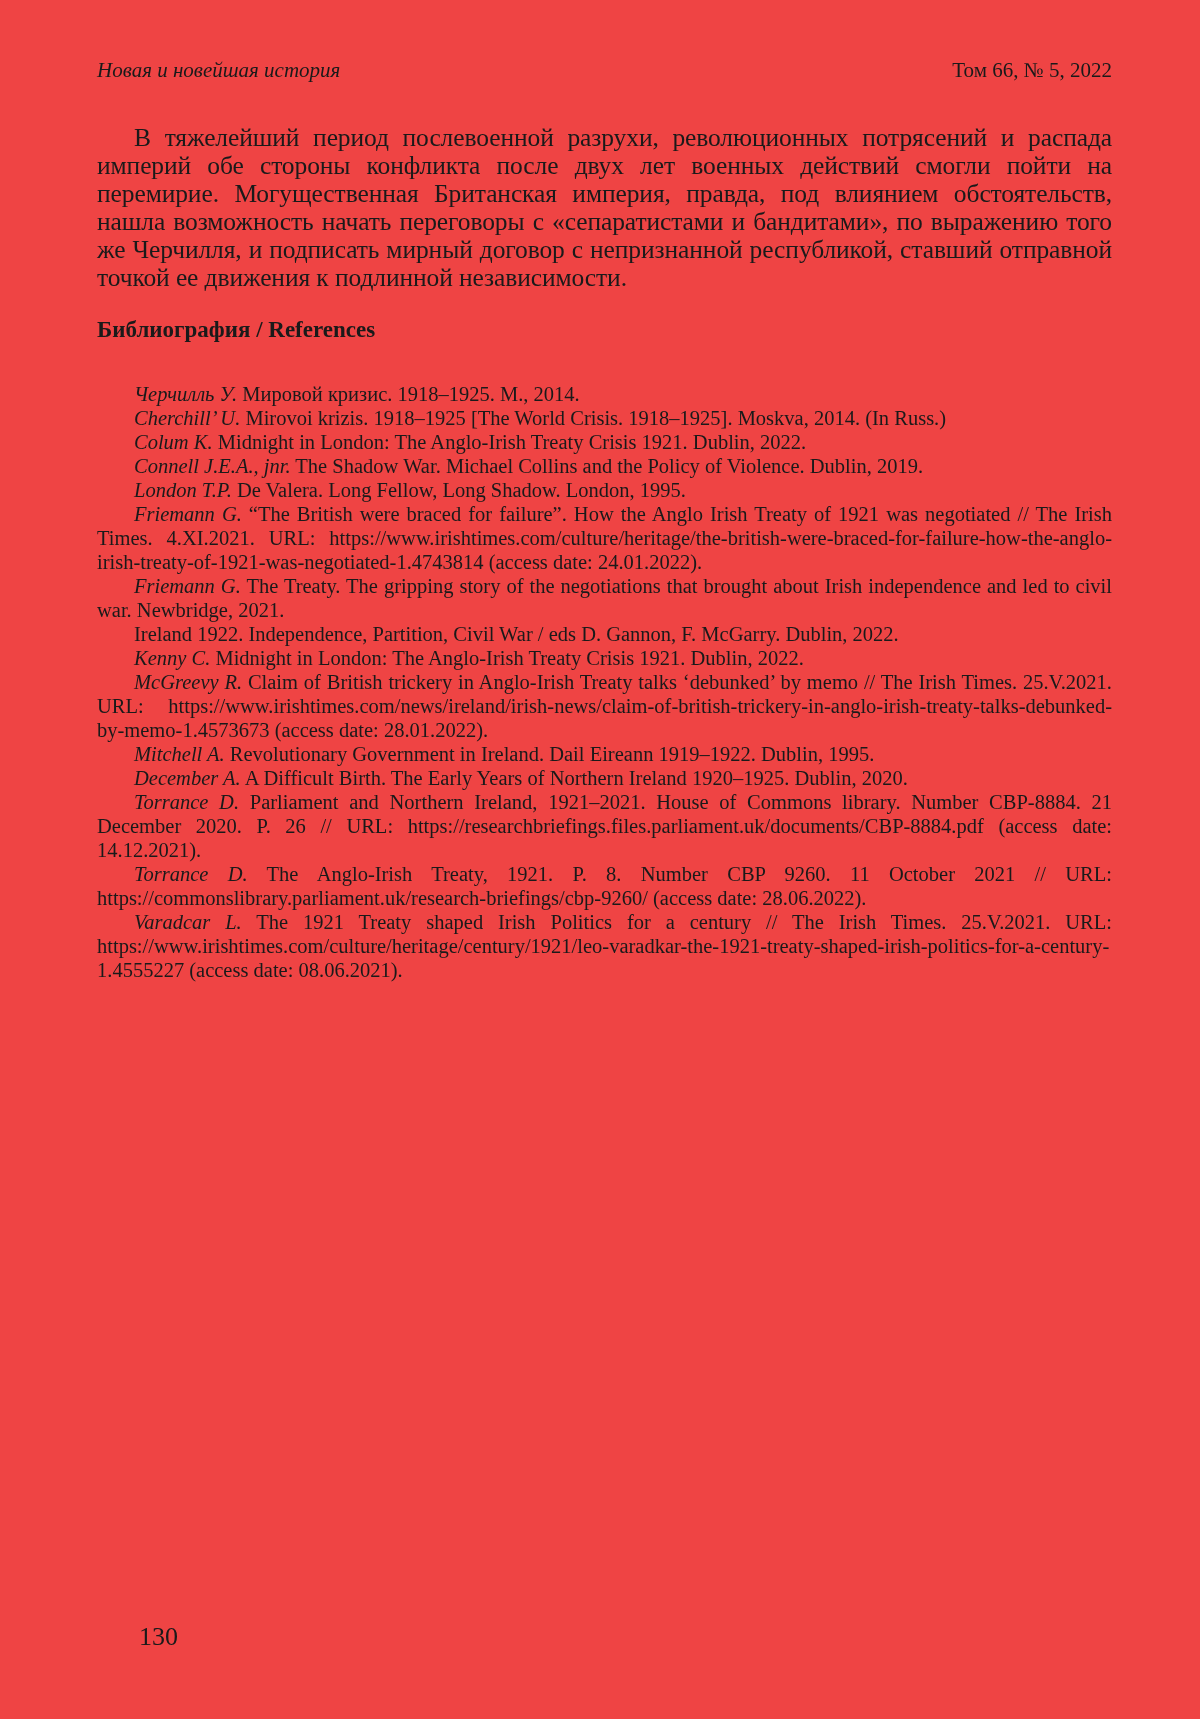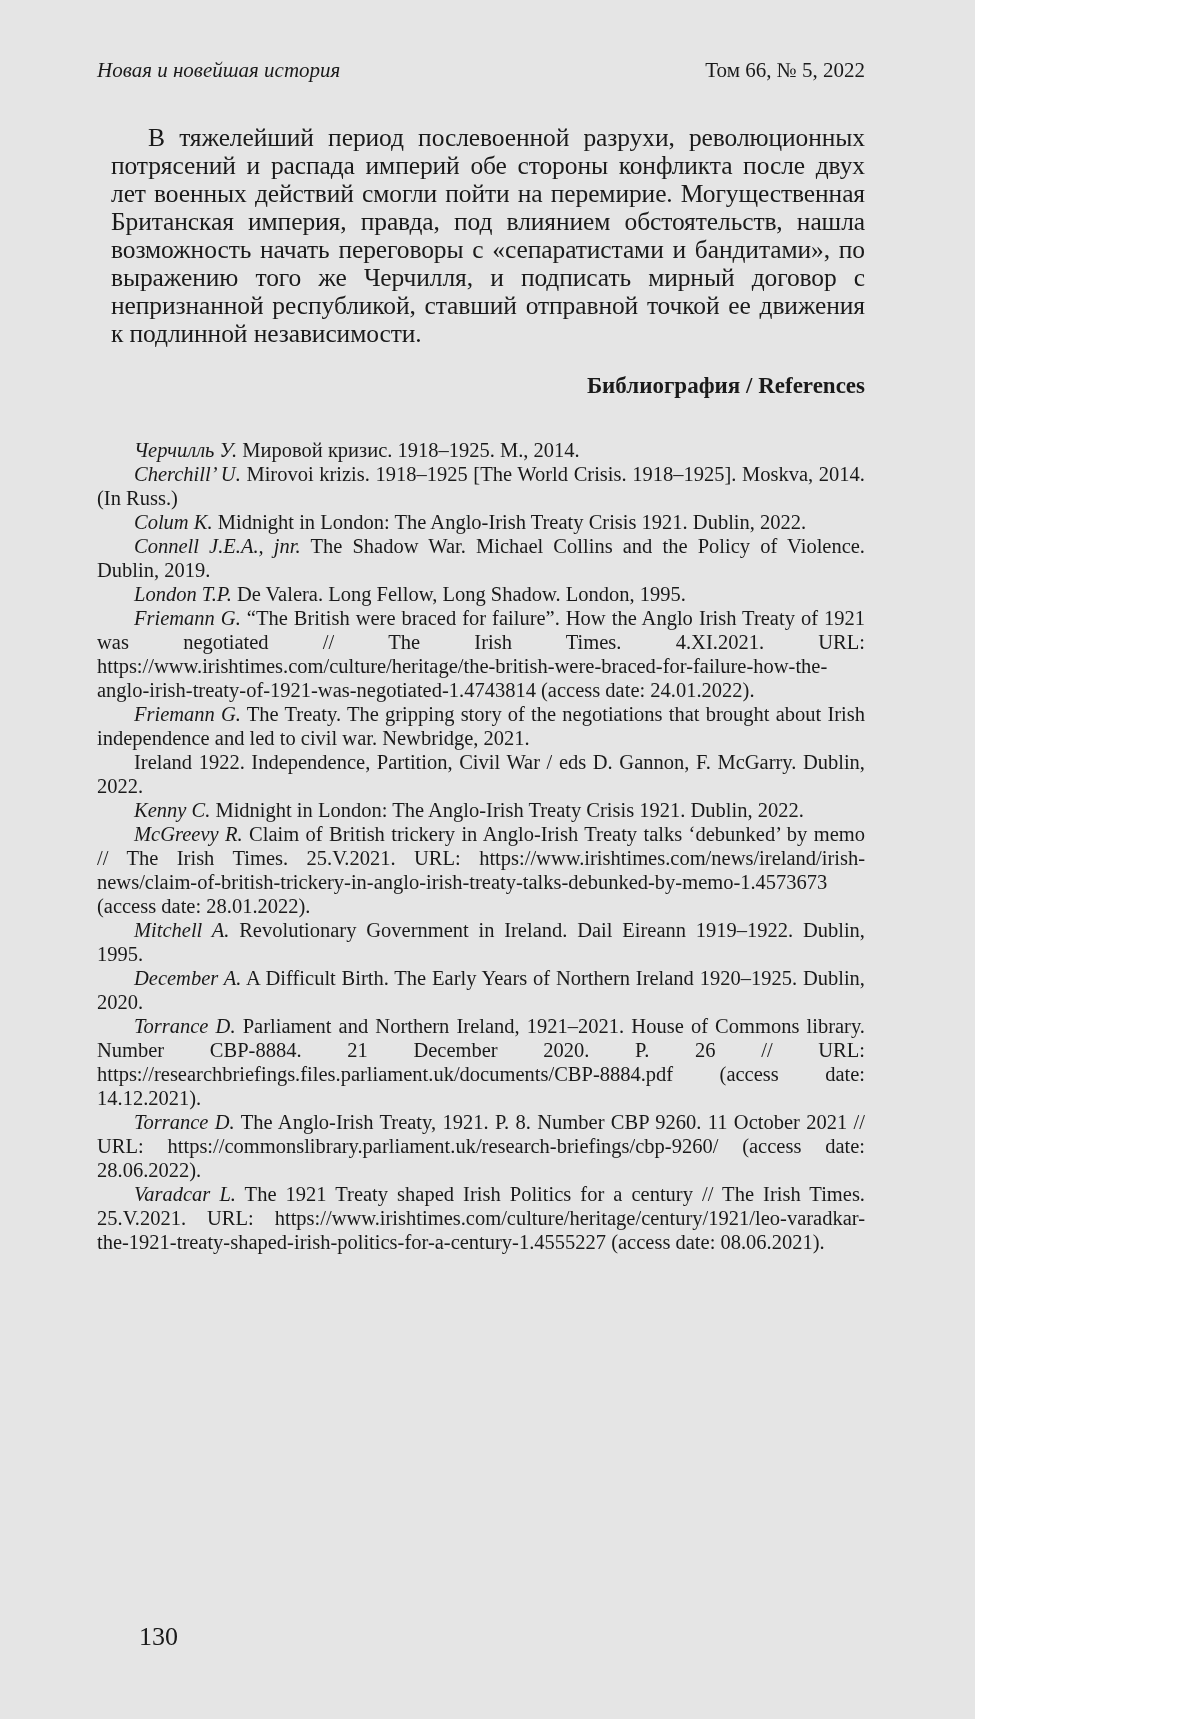--- a/index.html
+++ b/index.html
@@ -8,51 +8,51 @@
     background: #ffffff;
   }
   body {
     width: 1200px;
     font-family: "Liberation Serif", "DejaVu Serif", serif;
     color: #1a1a1a;
     -webkit-font-smoothing: antialiased;
   }
   .page {
     position: relative;
-    width: 975px;
+    width: 1200px;
     height: 1719px;
-    background: #e5e5e5;
+    background: #ef4444;
     box-sizing: border-box;
-    padding: 58px 110px 0 97px;
+    padding: 58px 88px 0 97px;
     overflow: hidden;
   }
   .running-head {
     display: flex;
     justify-content: space-between;
     align-items: baseline;
     font-size: 21px;
     line-height: 24px;
   }
   .running-head .journal {
     font-style: italic;
   }
   .body-par {
-    margin: 42px 0 0 14px;
+    margin: 42px 0 0 0;
     font-size: 25.5px;
     line-height: 28px;
     text-align: justify;
     text-indent: 37px;
     letter-spacing: -0.1px;
   }
   .bib-heading {
     margin: 24px 0 0 0;
     font-size: 23px;
     line-height: 28px;
     font-weight: bold;
-    text-align: right;
+    text-align: left;
   }
   .refs {
     margin-top: 38px;
     font-size: 20.5px;
     line-height: 24px;
   }
   .refs .ref {
     margin: 0;
     text-align: justify;
     text-indent: 37px;

